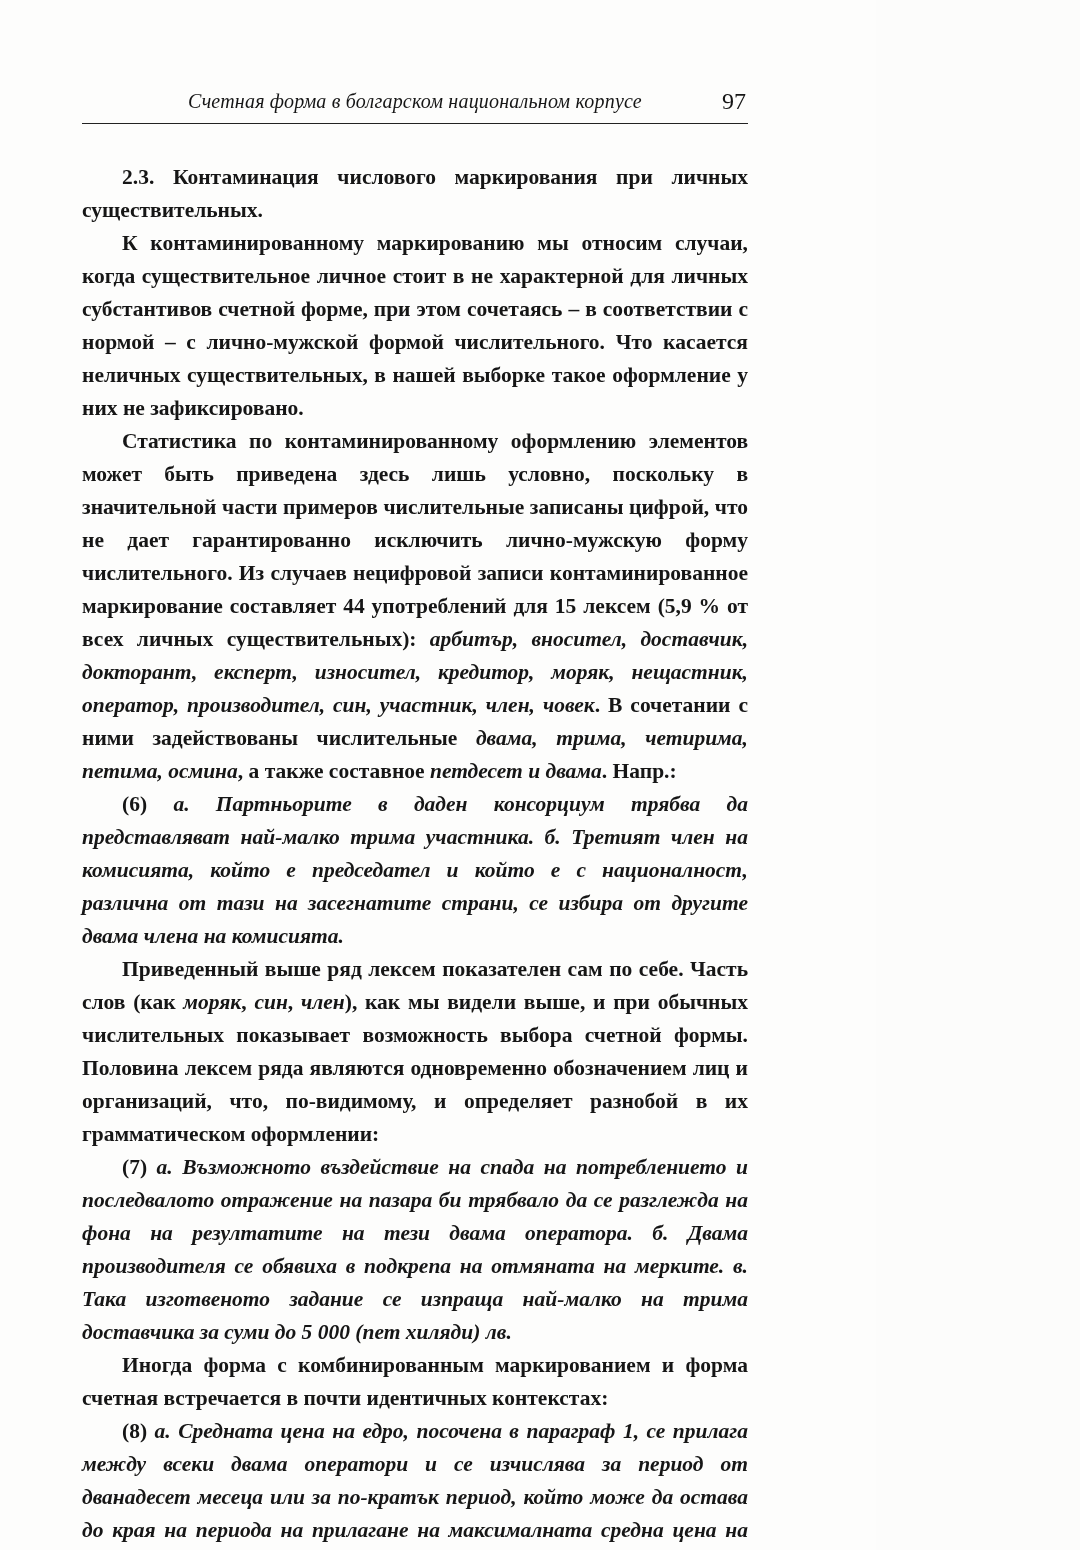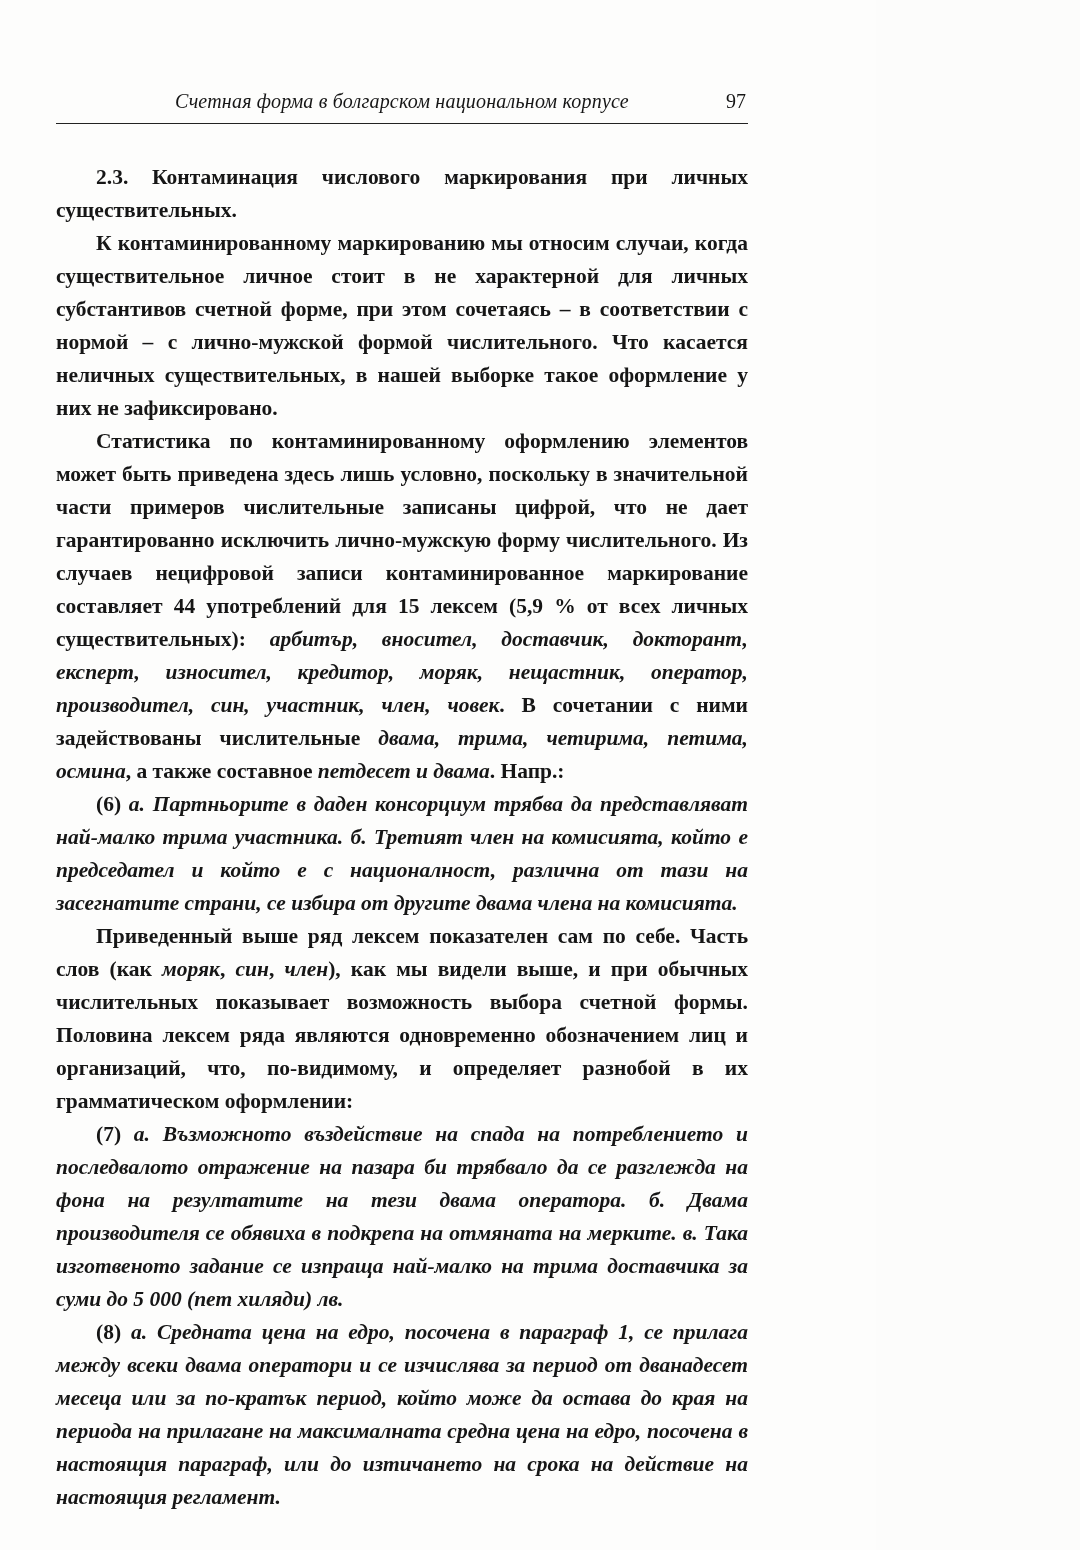--- a/index.html
+++ b/index.html
@@ -7,42 +7,42 @@
     width: 1080px;
     height: 1550px;
     background: #fcfcfb;
     font-family: "Liberation Serif", "DejaVu Serif", serif;
     color: #161616;
   }
   .page {
     box-sizing: border-box;
     width: 876px;
     height: 1550px;
-    padding: 88px 128px 40px 56px;
+    padding: 88px 128px 40px 82px;
     overflow: hidden;
     background: #fdfdfc;
   }
   .running-head {
     position: relative;
     text-align: center;
     font-size: 20px;
     line-height: 26px;
     padding-bottom: 9px;
     border-bottom: 1.5px solid #222;
   }
   .head-title {
     font-style: italic;
     letter-spacing: 0.2px;
   }
   .page-number {
     position: absolute;
     right: 2px;
     top: 0;
     font-style: normal;
-    font-size: 20px;
+    font-size: 24px;
   }
   .body-text {
     margin-top: 37px;
     font-size: 21.5px;
     line-height: 33px;
   }
   p.para {
     margin: 0;
     text-indent: 40px;
     text-align: justify;
@@ -62,15 +62,16 @@
     <span class="head-title">Счетная форма в болгарском национальном корпусе</span>
     <span class="page-number">97</span>
   </header>
   <main class="body-text">
       <p class="para heading"><span class="run bold">2.3. Контаминация числового маркирования при личных существительных.</span></p>
       <p class="para body"><span class="run normal">К контаминированному маркированию мы относим случаи, когда существительное личное стоит в не характерной для личных субстантивов счетной форме, при этом сочетаясь – в соответствии с нормой – с лично-мужской формой числительного. Что касается неличных существительных, в нашей выборке такое оформление у них не зафиксировано.</span></p>
       <p class="para body"><span class="run normal">Статистика по контаминированному оформлению элементов может быть приведена здесь лишь условно, поскольку в значительной части примеров числительные записаны цифрой, что не дает гарантированно исключить лично-мужскую форму числительного. Из случаев нецифровой записи контаминированное маркирование составляет 44 употреблений для 15 лексем (5,9 % от всех личных существительных): </span><span class="run italic">арбитър, вносител, доставчик, докторант, експерт, износител, кредитор, моряк, нещастник, оператор, производител, син, участник, член, човек</span><span class="run normal">. В сочетании с ними задействованы числительные </span><span class="run italic">двама, трима, четирима, петима, осмина</span><span class="run normal">, а также составное </span><span class="run italic">петдесет и двама</span><span class="run normal">. Напр.:</span></p>
       <p class="para example"><span class="run normal">(6) </span><span class="run italic">а. Партньорите в даден консорциум трябва да представляват най-малко </span><span class="run bold-italic">трима участника</span><span class="run italic">. б. Третият член на комисията, който е председател и който е с националност, различна от тази на засегнатите страни, се избира от другите </span><span class="run bold-italic">двама члена</span><span class="run italic"> на комисията.</span></p>
       <p class="para body"><span class="run normal">Приведенный выше ряд лексем показателен сам по себе. Часть слов (как </span><span class="run italic">моряк</span><span class="run normal">, </span><span class="run italic">син</span><span class="run normal">, </span><span class="run italic">член</span><span class="run normal">), как мы видели выше, и при обычных числительных показывает возможность выбора счетной формы. Половина лексем ряда являются одновременно обозначением лиц и организаций, что, по-видимому, и определяет разнобой в их грамматическом оформлении:</span></p>
       <p class="para example"><span class="run normal">(7) </span><span class="run italic">а. Възможното въздействие на спада на потреблението и последвалото отражение на пазара би трябвало да се разглежда на фона на резултатите на тези </span><span class="run bold-italic">двама оператора</span><span class="run italic">. б. </span><span class="run bold-italic">Двама производителя</span><span class="run italic"> се обявиха в подкрепа на отмяната на мерките. в. Така изготвеното задание се изпраща най-малко на </span><span class="run bold-italic">трима доставчика</span><span class="run italic"> за суми до 5 000 (пет хиляди) лв.</span></p>
+      <p class="para body"><span class="run normal">Иногда форма с комбинированным маркированием и форма счетная встречается в почти идентичных контекстах:</span></p>
       <p class="para example"><span class="run normal">(8) </span><span class="run italic">а. Средната цена на едро, посочена в параграф 1, се прилага между всеки </span><span class="run bold-italic">двама оператори</span><span class="run italic"> и се изчислява за период от дванадесет месеца или за по-кратък период, който може да остава до края на периода на прилагане на максималната средна цена на едро, посочена в настоящия параграф, или до изтичането на срока на действие на настоящия регламент.</span></p>
     </main>
 </div>
 
 </body></html>

